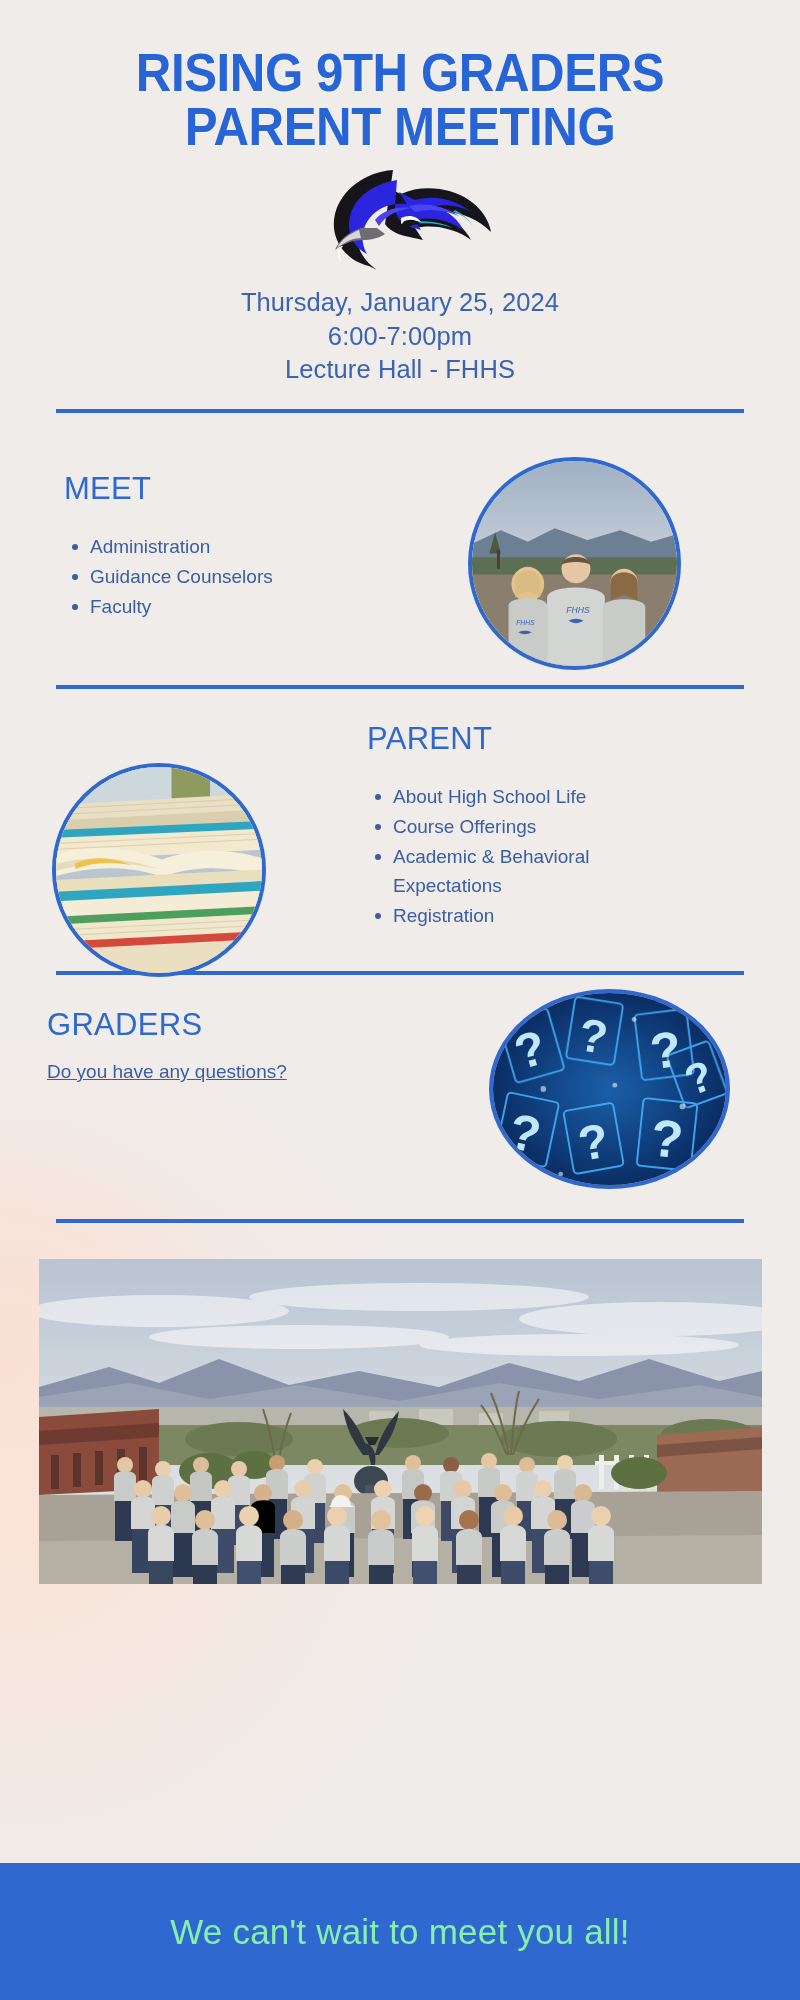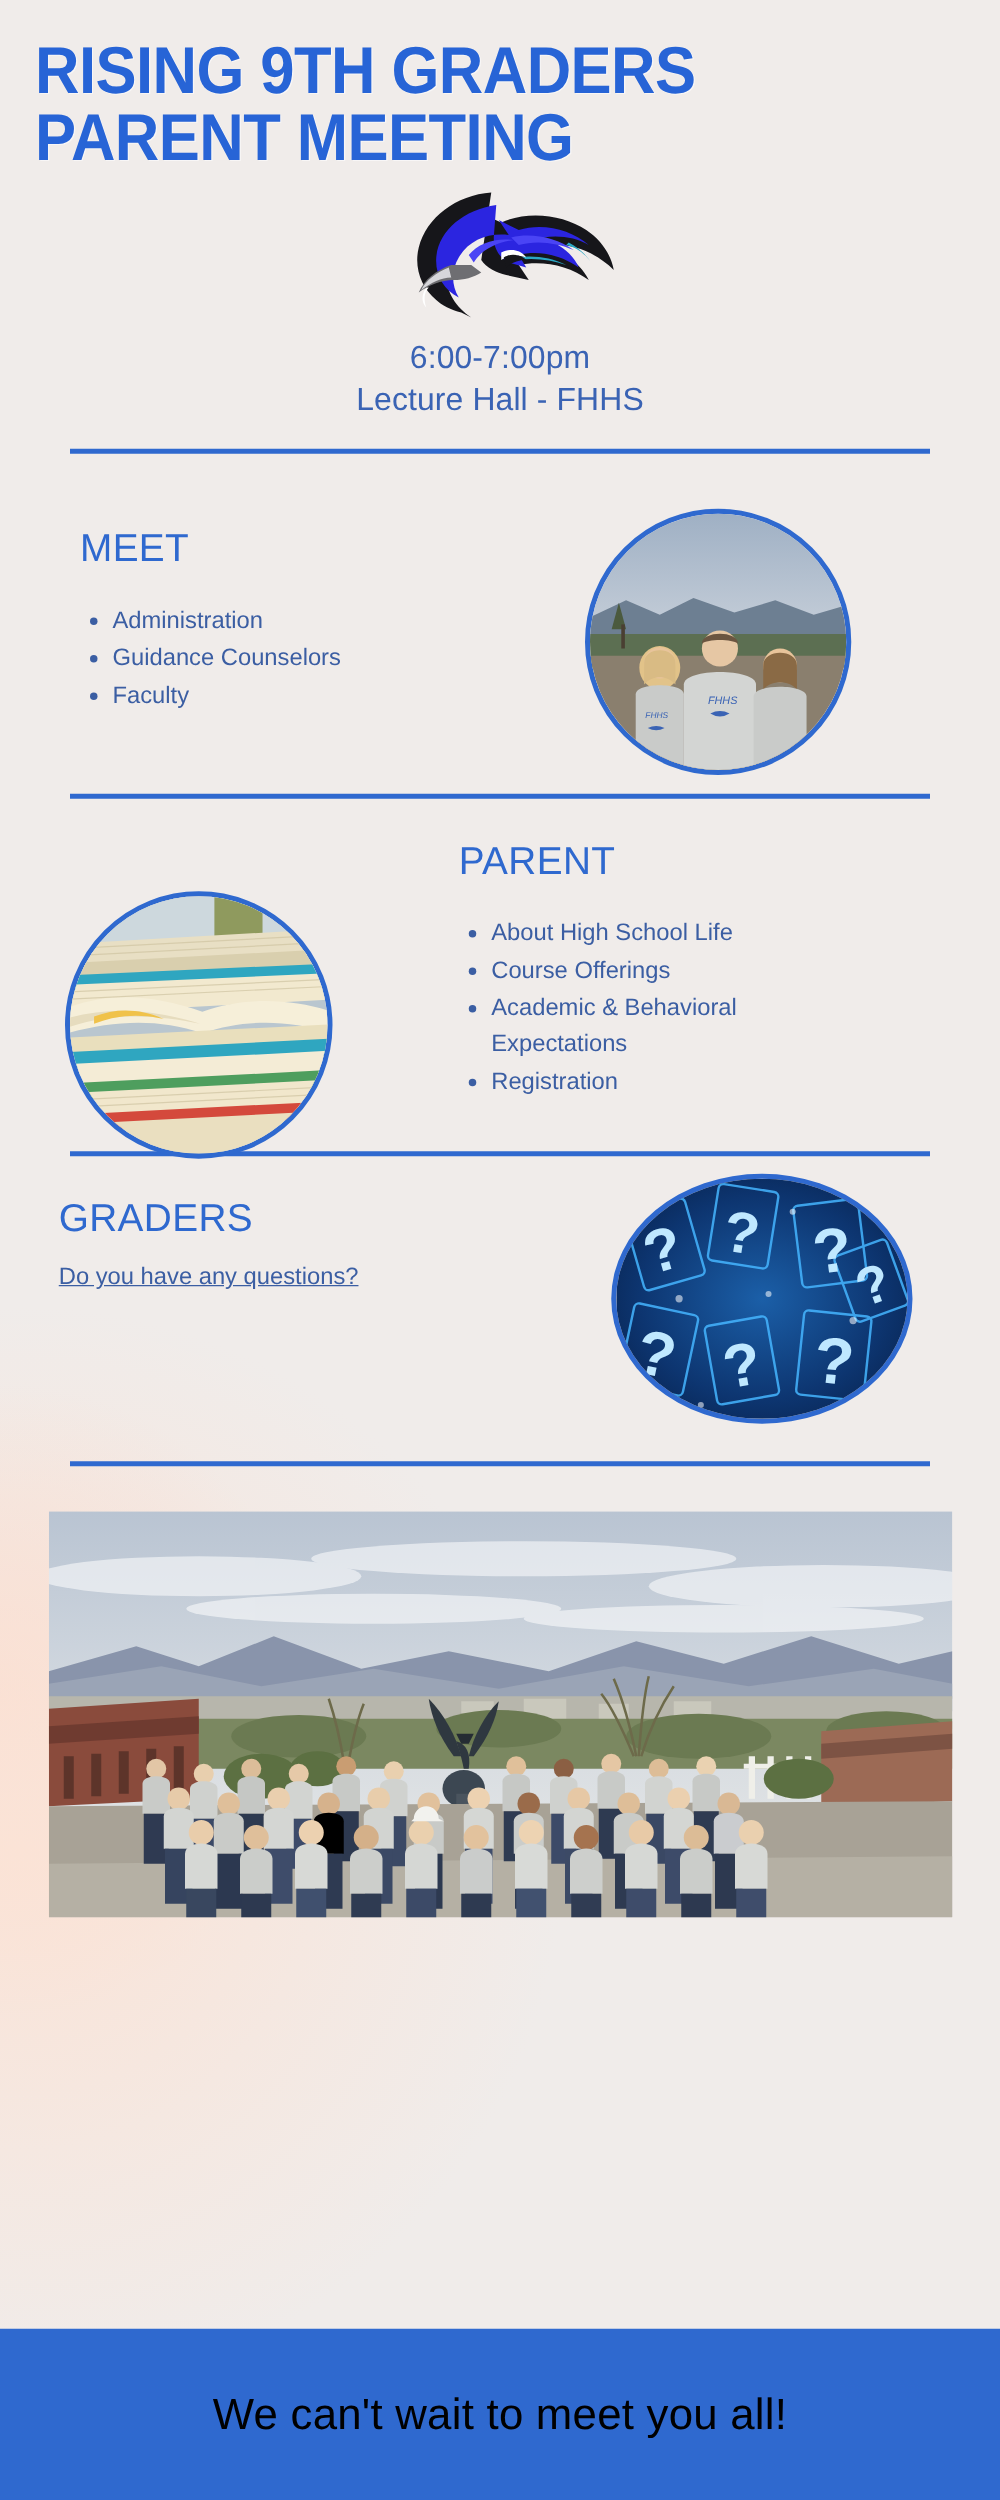--- a/index.html
+++ b/index.html
@@ -13,21 +13,21 @@
   .page {
     position:relative;
     width:800px; height:2000px;
     background:
       radial-gradient(circle at 2% 74%, #fbe3d6 0%, rgba(251,227,214,0) 26%),
       radial-gradient(circle at 0% 68%, #f8dcd0 0%, rgba(248,220,208,0) 16%),
       #f0ecea;
   }
 
   
-  .title-wrap { padding-top:30px; text-align:left; }
+  .title-wrap { padding-top:46px; text-align:center; }
   .title-line {
     font-family:"Liberation Sans Narrow","Liberation Sans", sans-serif;
     font-weight:bold;
     font-size:53px;
     line-height:1.02;
     letter-spacing:-0.5px;
     color:#2764d6;
     transform:scaleX(0.93);
     transform-origin:center;
     text-shadow:1px 1px 0 rgba(255,255,255,.55);
@@ -120,21 +120,21 @@
 
   
   .footer {
     position:absolute;
     left:0; bottom:0;
     width:800px; height:137px;
     background:#2f69cf;
     display:flex; align-items:center; justify-content:center;
   }
   .footer-text {
-    color:#000000;
+    color:#86efac;
     font-size:35px;
     letter-spacing:.2px;
   }
 </style>
 </head>
 <body>
 
 <div class="page">
 
   <div class="title-wrap">
@@ -165,20 +165,21 @@
     <path d="M96 52 C104 48 112 50 116 56 C110 54 102 54 96 58 Z" fill="#ffffff"></path>
     <path d="M98 56 C104 52 112 54 116 58 C110 58 104 60 100 64 Z" fill="#16161a"></path>
 
     <path d="M56 62 C44 66 34 74 30 84 C38 78 48 74 58 74
              C66 74 74 72 80 68 L72 62 Z" fill="#6e6e72"></path>
     <path d="M54 64 C44 68 36 74 32 82 C40 76 48 72 56 72 Z" fill="#d6d6da"></path>
     <path d="M36 80 C32 86 32 92 36 96 C34 90 34 84 38 80 Z" fill="#ffffff"></path>
   </svg>
 
   <div class="date-block">
+    <div class="date-line">Thursday, January 25, 2024</div>
     <div class="date-line">6:00-7:00pm</div>
     <div class="date-line">Lecture Hall - FHHS</div>
   </div>
 
   <div class="rule" style="margin-top:22px"></div>
 
   <div class="section" id="meet">
     <div class="head">MEET</div>
     <ul class="bullets">
       <li>Administration</li>

